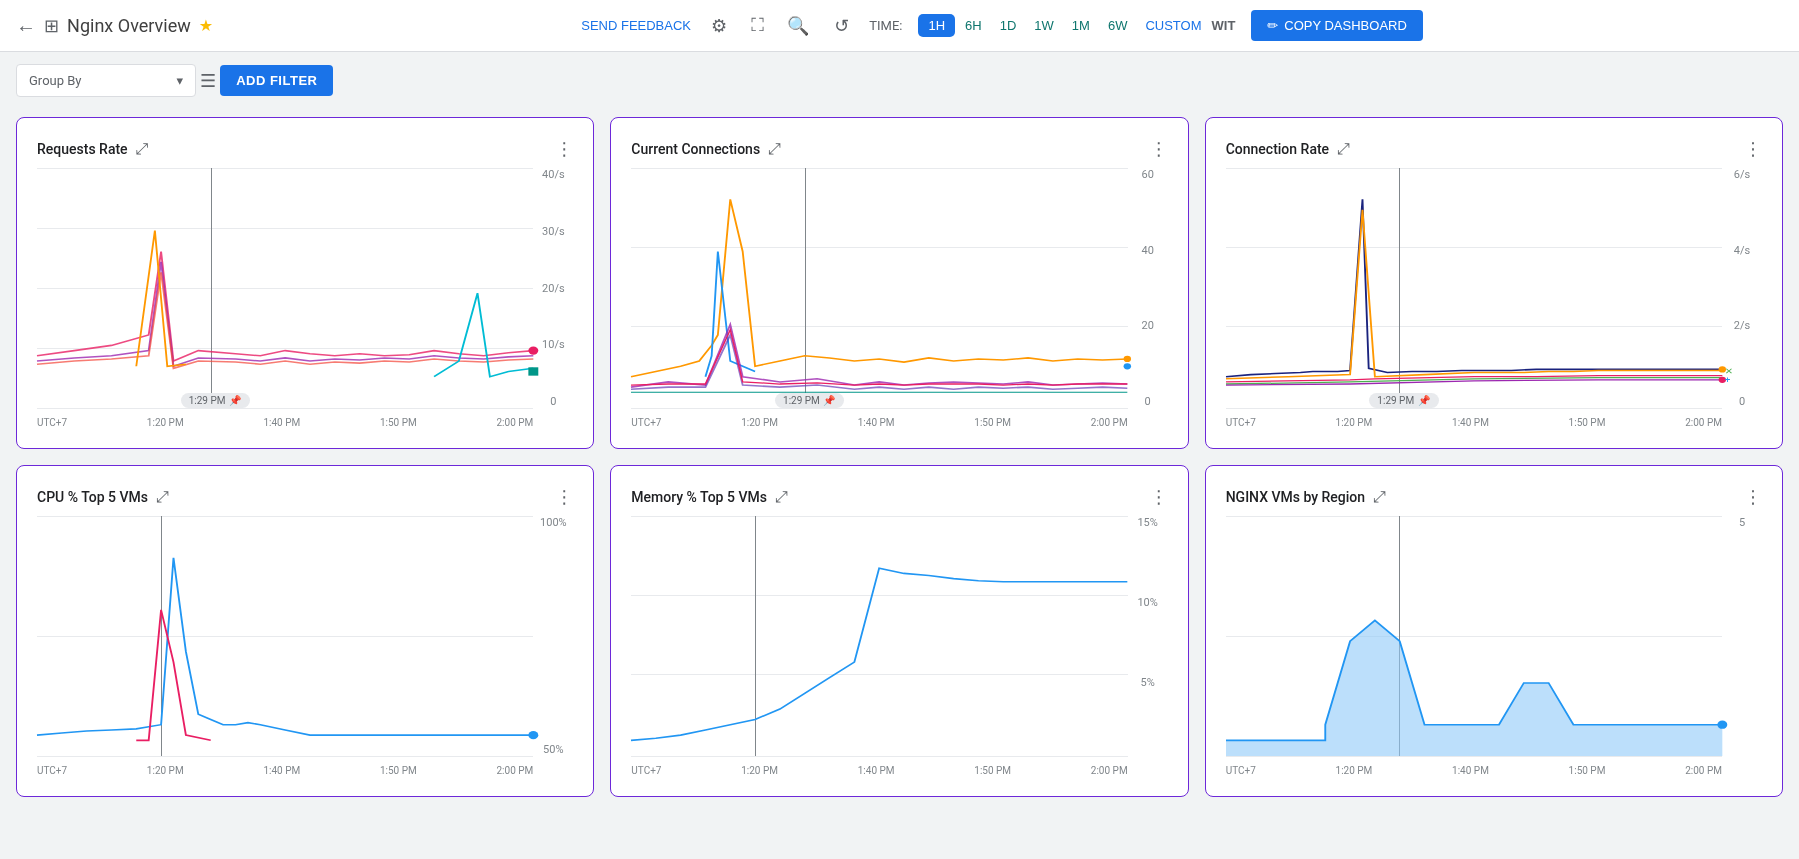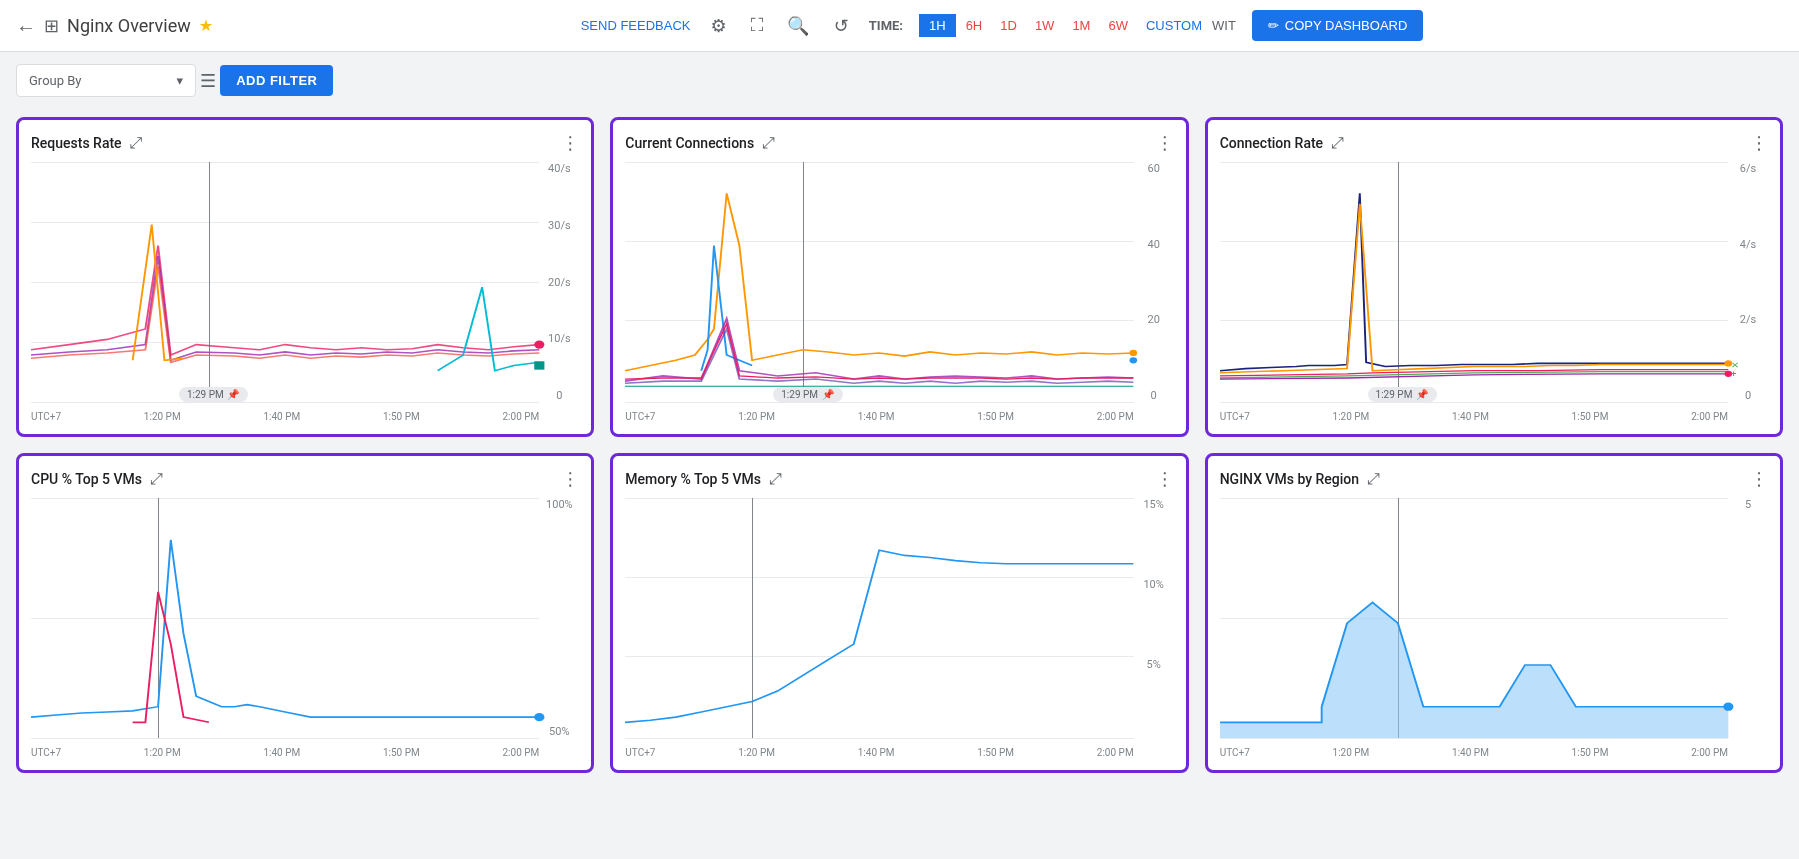--- a/index.html
+++ b/index.html
@@ -16,26 +16,26 @@
       gap: 8px;
     }
     .header-left { display: flex; align-items: center; gap: 8px; flex: 0 0 auto; }
     .back-btn { background: none; border: none; cursor: pointer; color: #5f6368; font-size: 20px; display: flex; align-items: center; }
     .dashboard-icon { color: #5f6368; font-size: 18px; }
     .header-title { font-size: 18px; font-weight: 400; color: #404040; }
     .star-icon { color: #fbbc04; font-size: 16px; }
     .header-center { flex: 1; display: flex; align-items: center; justify-content: center; gap: 16px; }
     .send-feedback { color: #1a73e8; font-size: 13px; font-weight: 500; cursor: pointer; text-decoration: none; background: none; border: none; }
     .header-icon-btn { background: none; border: none; cursor: pointer; color: #5f6368; font-size: 18px; display: flex; align-items: center; padding: 4px; }
-    .time-label { color: #5f6368; font-size: 13px; font-weight: 700; text-align: right; }
+    .time-label { color: #5f6368; font-size: 13px; font-weight: 400; text-align: right; }
     .time-btns { display: flex; align-items: center; gap: 2px; }
-    .time-btn { background: none; border: none; cursor: pointer; color: #ef4444; font-size: 13px; font-weight: 500; padding: 4px 8px; border-radius: 4px; }
-    .time-btn.active { background: #1a73e8; color: #fff; border-radius: 0; padding: 4px 10px; }
+    .time-btn { background: none; border: none; cursor: pointer; color: #0f766e; font-size: 13px; font-weight: 500; padding: 4px 8px; border-radius: 4px; }
+    .time-btn.active { background: #1a73e8; color: #fff; border-radius: 5px; padding: 4px 10px; }
     .time-btn.custom { color: #1a73e8; }
-    .wit-btn { color: #5f6368; font-size: 13px; font-weight: 400; background: none; border: none; cursor: pointer; }
+    .wit-btn { color: #5f6368; font-size: 13px; font-weight: 700; background: none; border: none; cursor: pointer; }
     .copy-dashboard-btn {
       background: #1a73e8; color: #fff; border: none; cursor: pointer;
       font-size: 13px; font-weight: 500; padding: 8px 16px; border-radius: 4px;
       display: flex; align-items: center; gap: 6px;
     }
 
     
     .toolbar {
       display: flex; align-items: center; gap: 4px;
       padding: 12px 16px;
@@ -58,23 +58,23 @@
     .dashboard-grid {
       display: grid;
       grid-template-columns: repeat(3, 1fr);
       gap: 16px;
       padding: 8px 16px 16px 16px;
     }
 
     
     .chart-card {
       background: #fff;
-      border: 3px solid #6d28d9;
+      border: 1px solid #6d28d9;
       border-radius: 8px;
-      padding: 12px;
+      padding: 20px;
       min-height: 320px;
       position: relative;
       overflow: hidden;
     }
     .chart-header {
       display: flex; align-items: center; justify-content: space-between;
       margin-bottom: 8px;
     }
     .chart-title-group { display: flex; align-items: center; gap: 8px; }
     .chart-title { font-size: 14px; font-weight: 500; color: #202124; }

